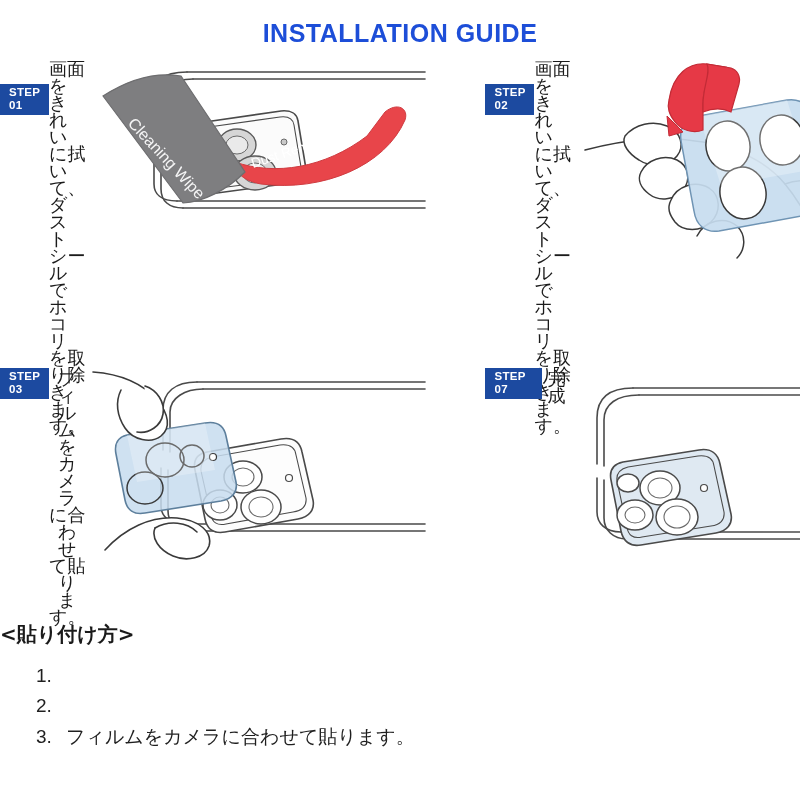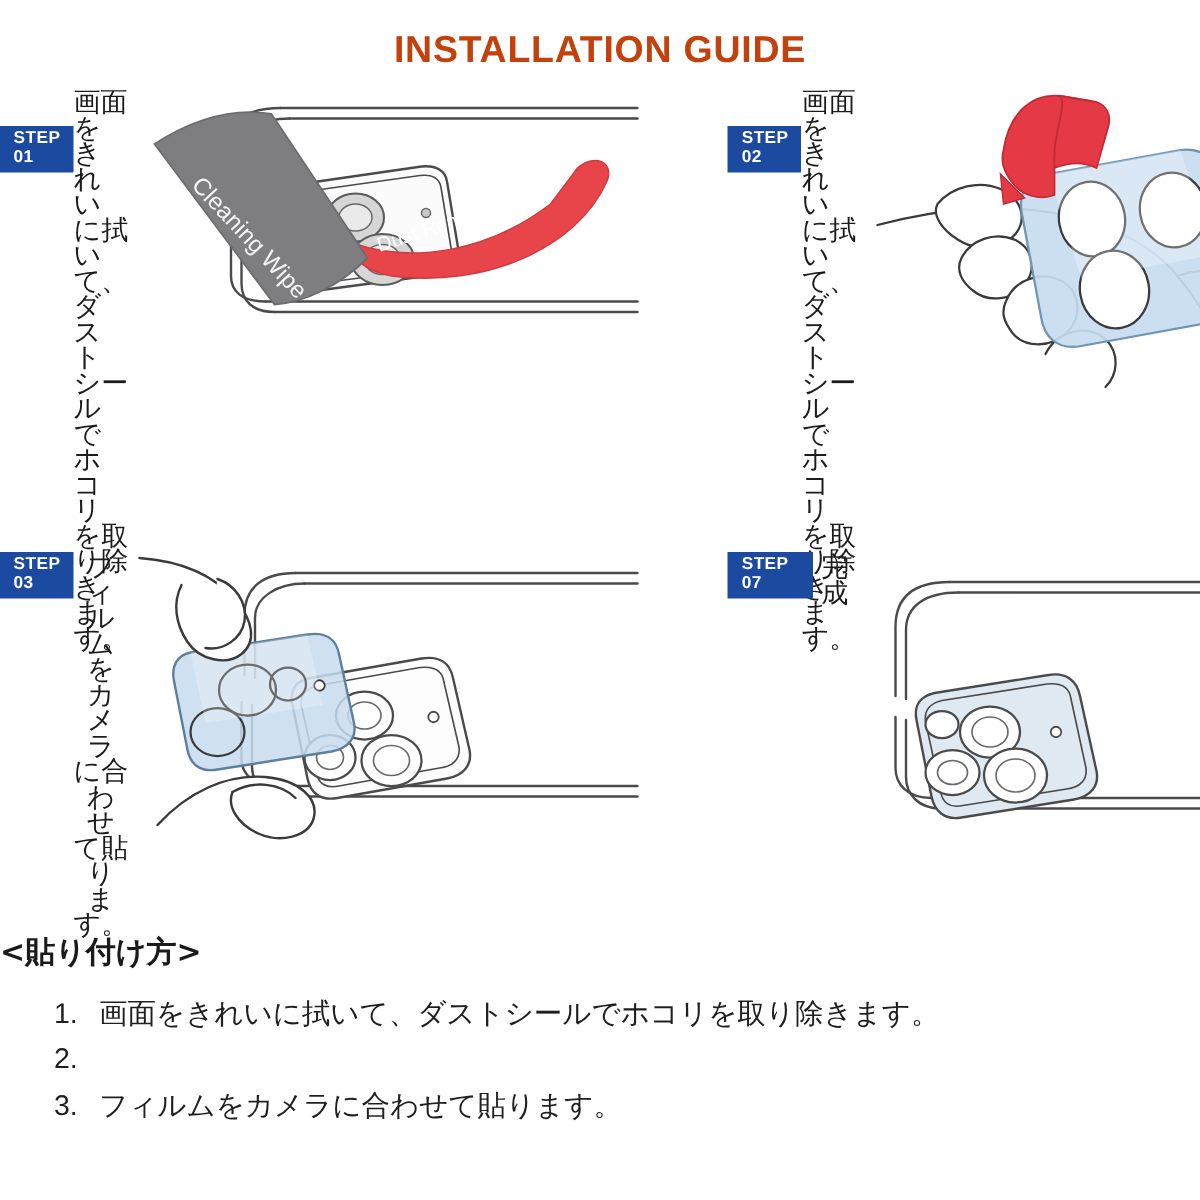--- a/index.html
+++ b/index.html
@@ -15,21 +15,21 @@
     overflow: hidden;
     position: relative;
   }
 
   
   .guide-title {
     text-align: center;
     font-size: 25px;
     font-weight: bold;
     letter-spacing: 0.5px;
-    color: #c2410c;
+    color: #1d4ed8;
     margin: 0;
     padding-top: 16px;
     height: 34px;
     line-height: 34px;
   }
 
   
   .steps-grid {
     display: grid;
     grid-template-columns: 1fr 1fr;
@@ -303,21 +303,20 @@
     </div>
   </div>
 
 </div>
 
 <div class="howto">
   <div class="howto-title">&lt;貼り付け方&gt;</div>
   <ul class="howto-list">
     <li>
       <span class="howto-num">1.</span>
-      <span>画面をきれいに拭いて、ダストシールでホコリを取り除きます。</span>
     </li>
     <li>
       <span class="howto-num">2.</span>
     </li>
     <li>
       <span class="howto-num">3.</span>
       <span>フィルムをカメラに合わせて貼ります。</span>
     </li>
   </ul>
 </div>

